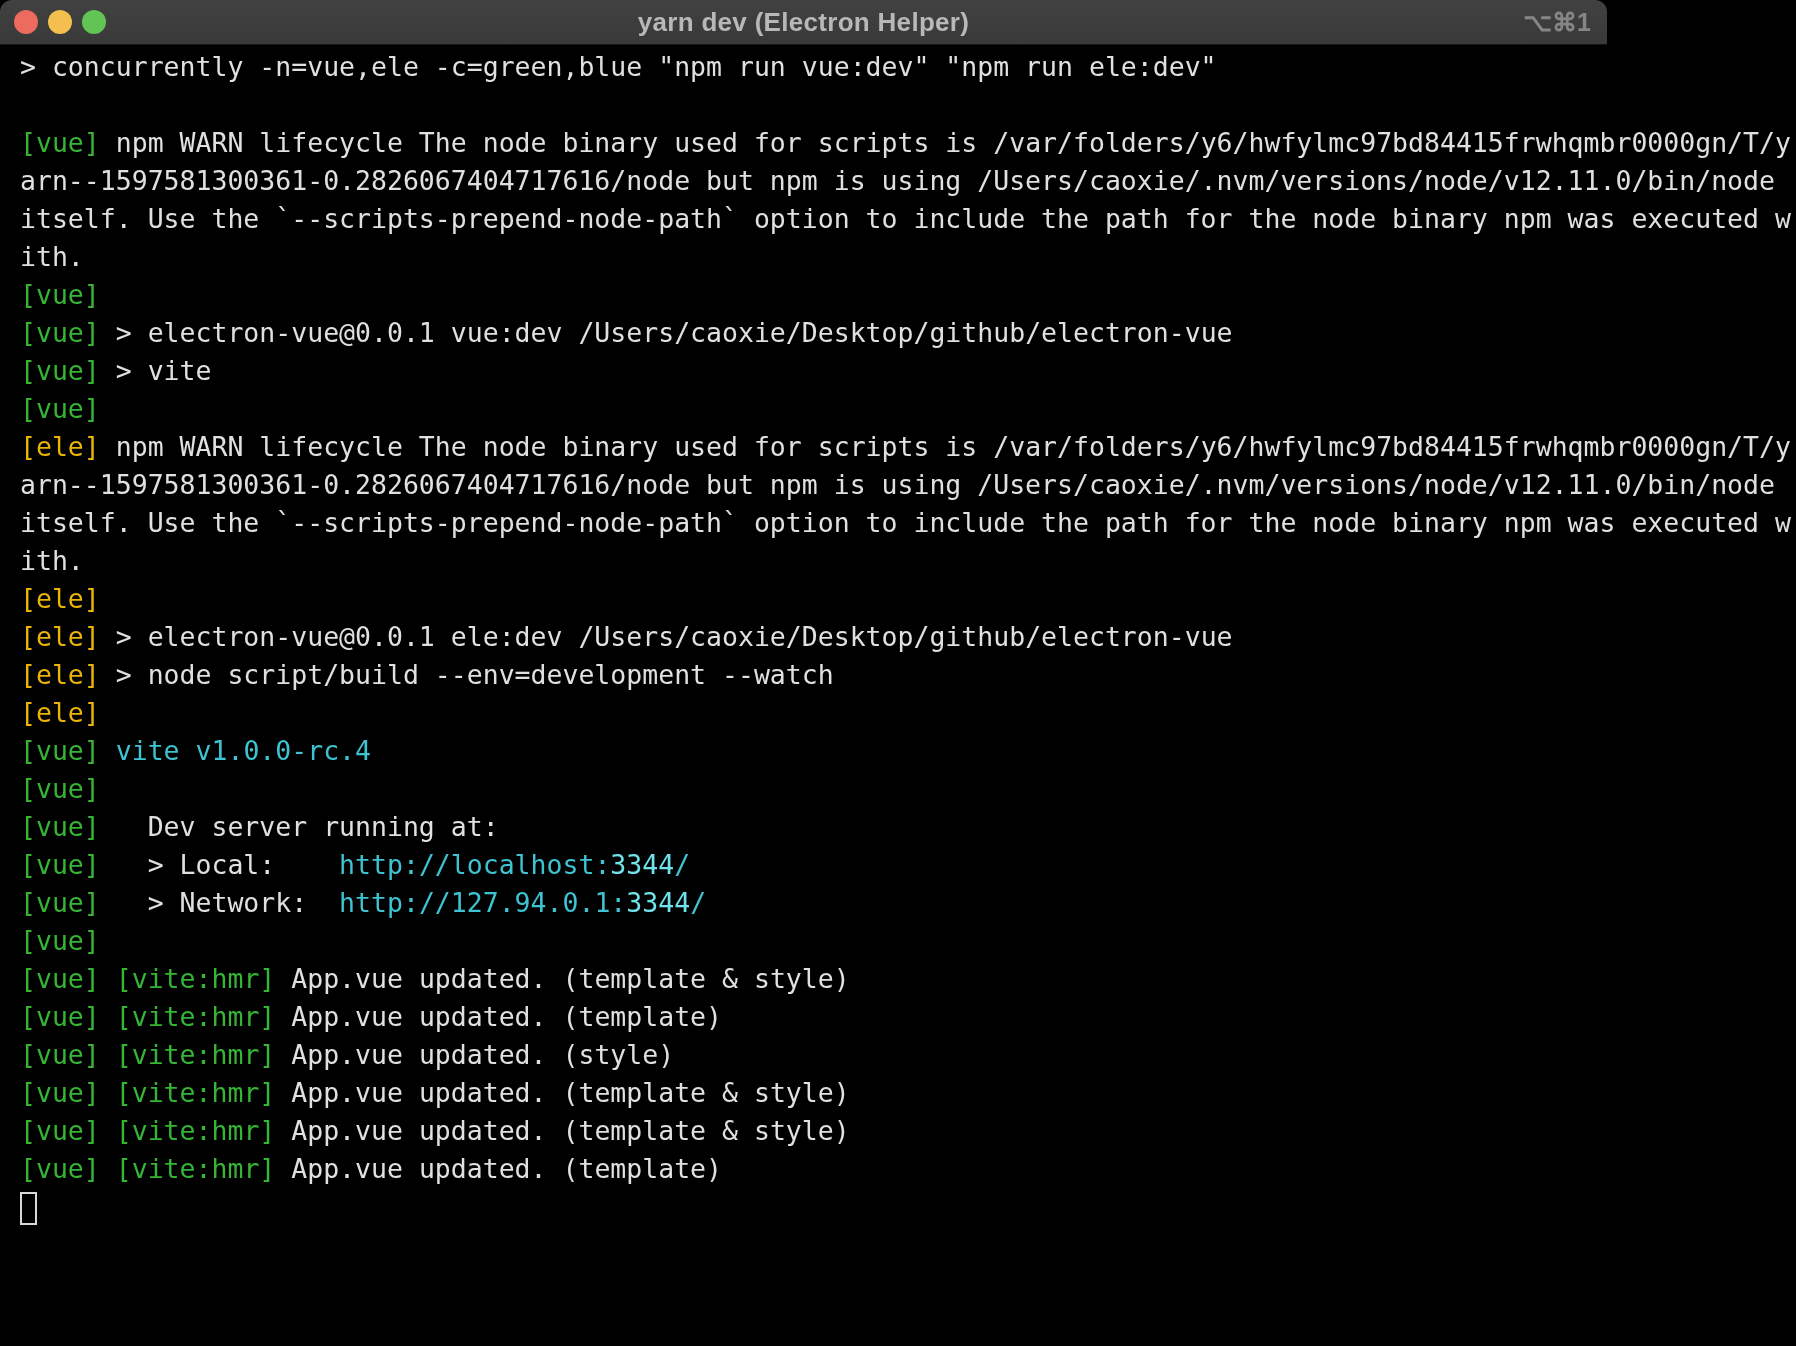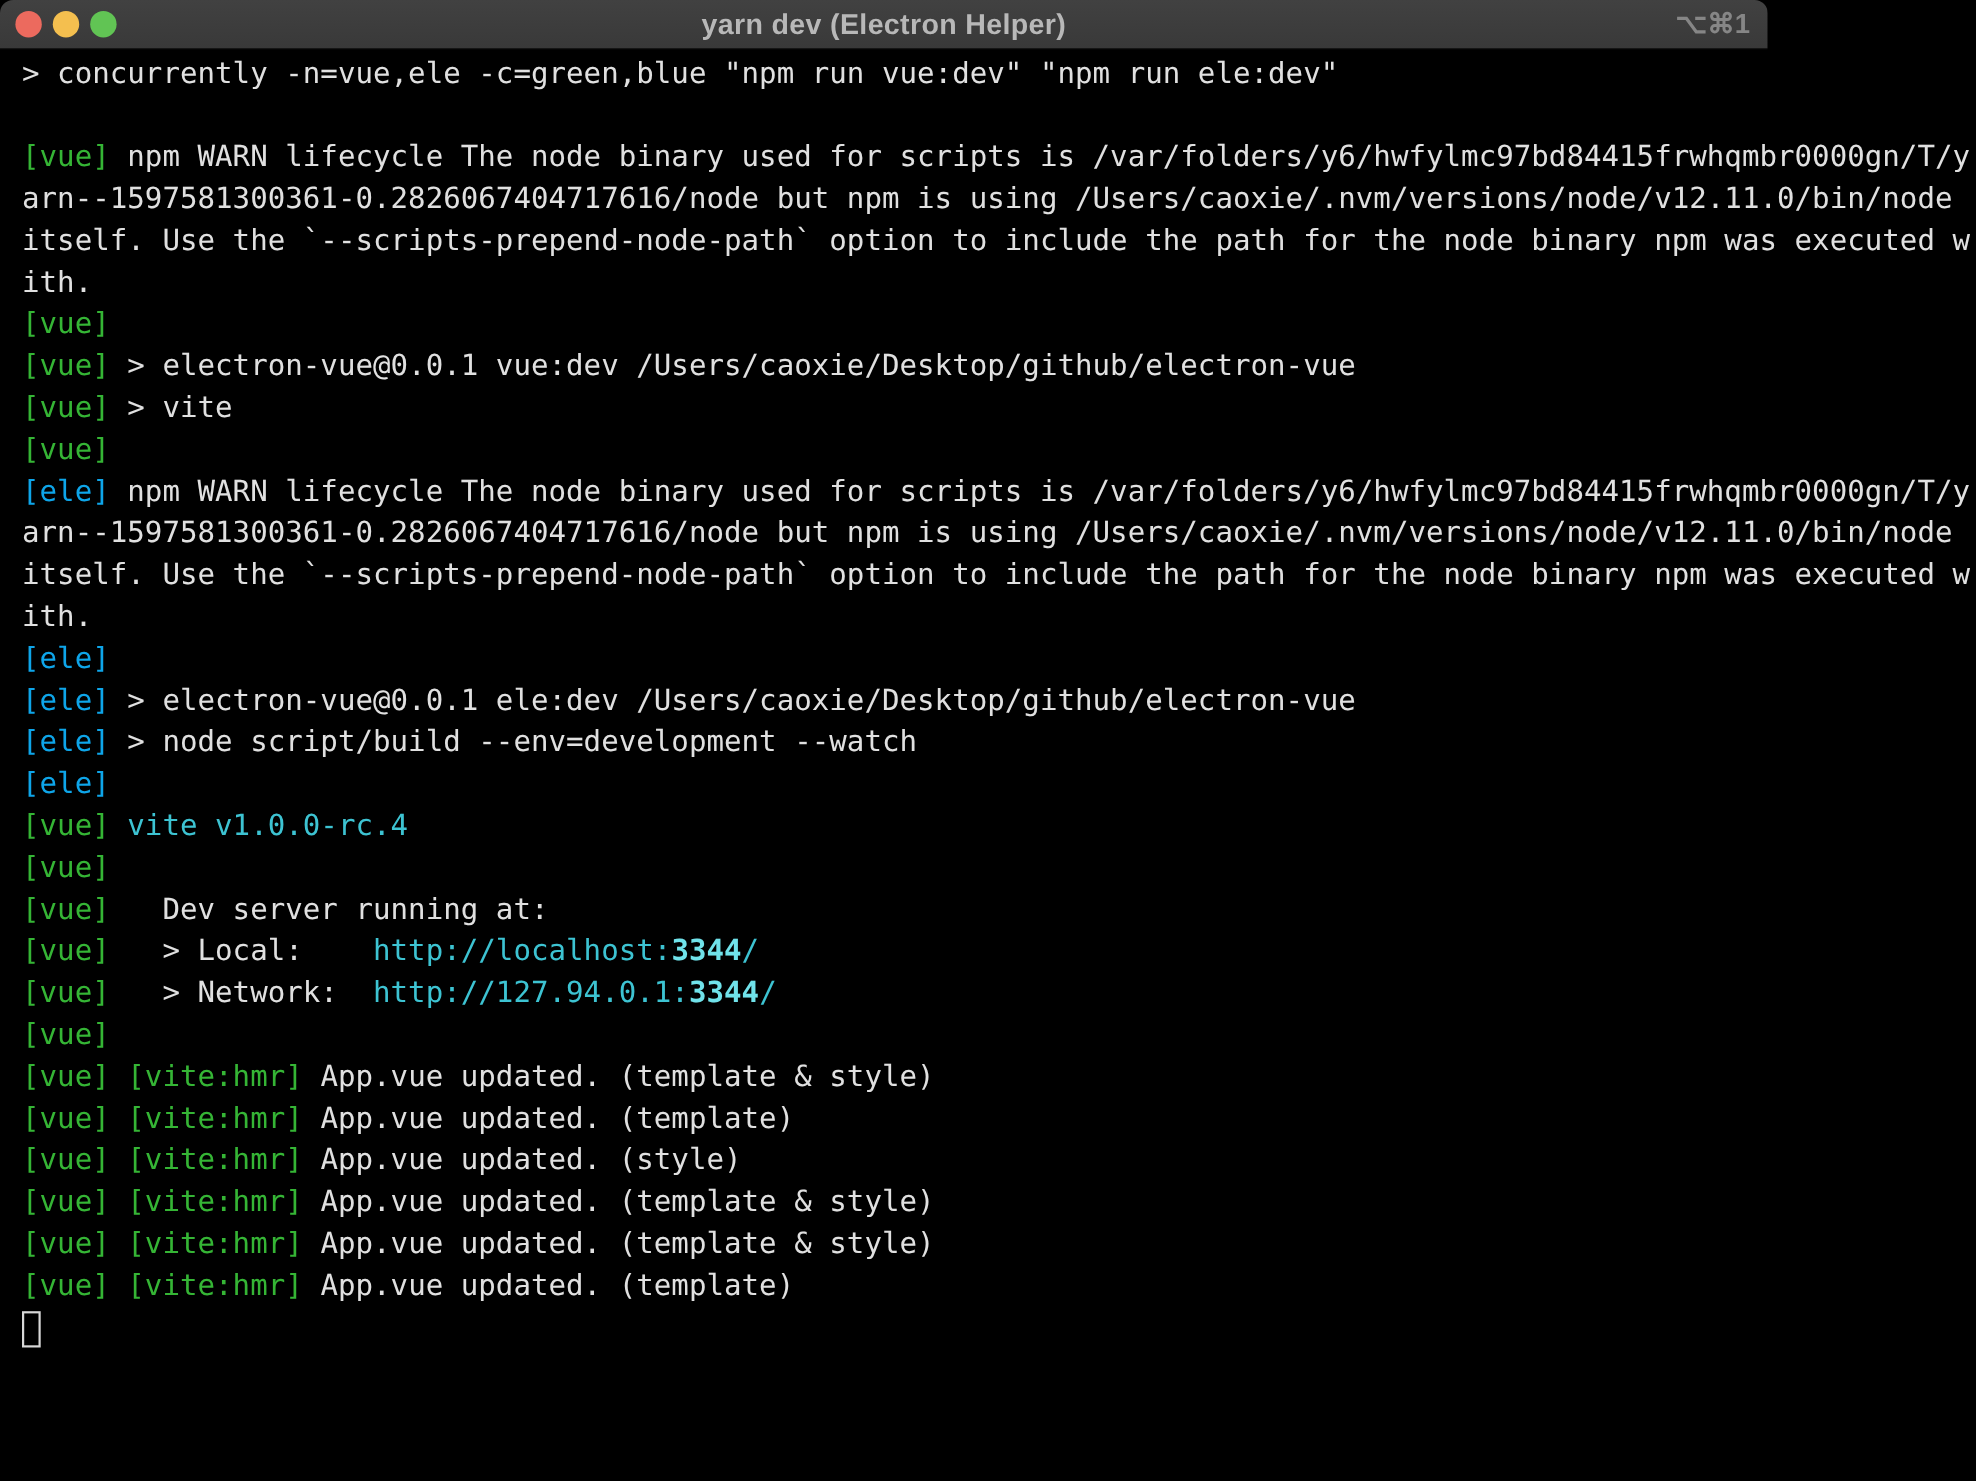--- a/index.html
+++ b/index.html
@@ -68,23 +68,23 @@
   }
   .term-line {
     white-space: pre;
     font-size: 26.5px;
     line-height: 38px;
     height: 38px;
     color: #e0e0e0;
   }
   .c-fg { color: #e0e0e0; }
   .c-green { color: #35b535; }
-  .c-blue { color: #0ea5e9; text-align: center; }
+  .c-blue { color: #eab308; text-align: center; }
   .c-cyan { color: #3dc3d2; }
-  .c-cyanBold { color: #70e2ea; font-weight: bold; }
+  .c-cyanBold { color: #70e2ea; font-weight: normal; }
   .cursor {
     display: inline-block;
     width: 13px;
     height: 29px;
     border: 2px solid #d8d8d8;
     margin-top: 4px;
     vertical-align: top;
   }
 </style>
 </head>

